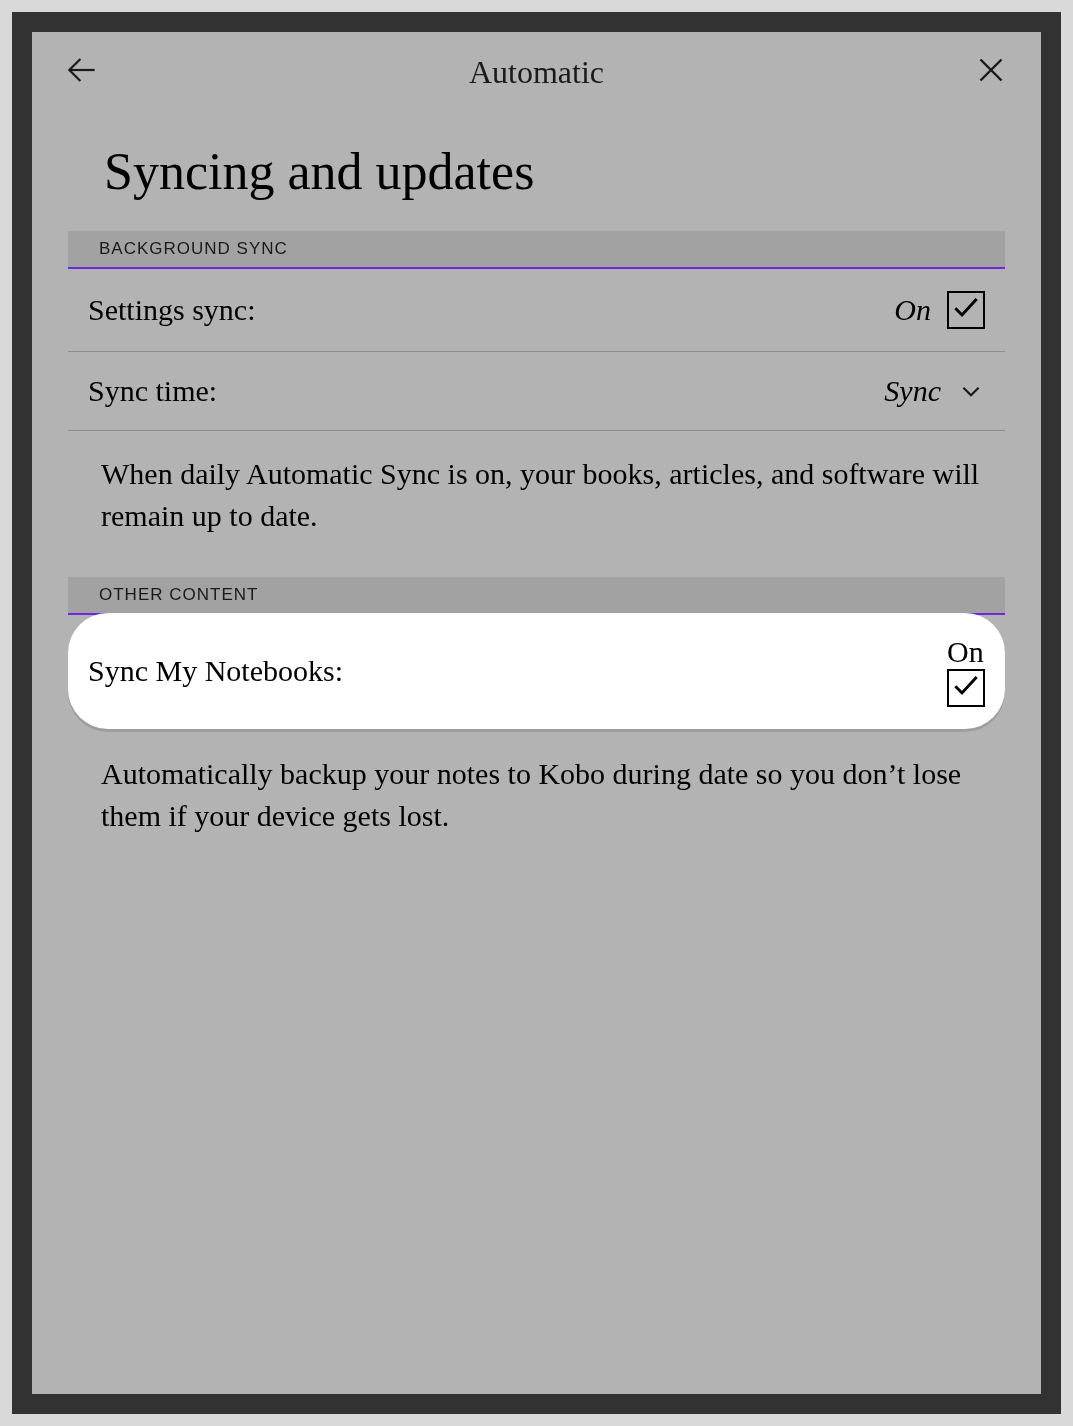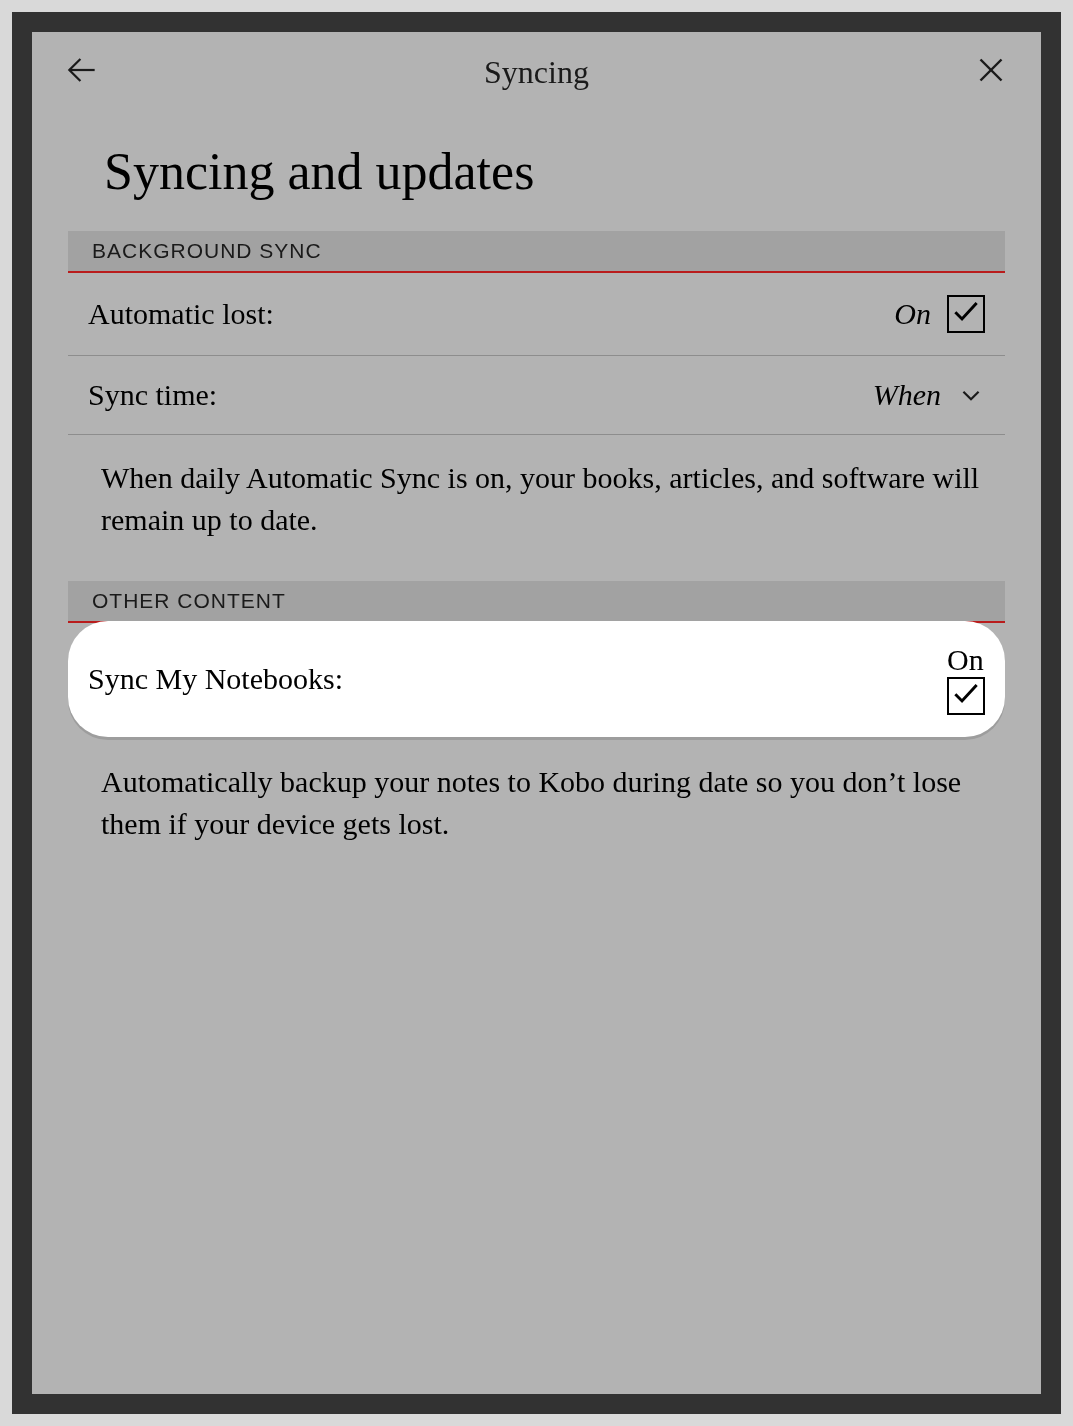--- a/index.html
+++ b/index.html
@@ -41,24 +41,24 @@
     padding: 10px 0 0 0;
   }
   .page-title {
     font-size: 52px;
     padding: 20px 56px 30px 72px;
     font-weight: normal;
   }
   .section-header {
     margin: 0 36px;
     background: #a2a2a2;
-    border-bottom: 2px solid #b91c1c;
-    padding: 8px 24px;
+    border-bottom: 2px solid #6d28d9;
+    padding: 8px 31px;
     font-family: "Helvetica Neue", Arial, sans-serif;
-    font-size: 21px;
+    font-size: 17px;
     letter-spacing: 1px;
     color: #1a1a1a;
   }
   .row {
     margin: 0 36px;
     border-bottom: 1px solid #8d8d8d;
     display: flex;
     align-items: center;
     justify-content: space-between;
     padding: 22px 20px;
@@ -111,54 +111,54 @@
   <div class="screen">
     <div class="topbar">
       <div class="icon-btn">
         <span>
           <svg width="38" height="38" viewBox="0 0 24 24" fill="none" stroke="#1a1a1a" stroke-width="1.4">
             <line x1="20" y1="12" x2="4" y2="12"></line>
             <polyline points="11,5 4,12 11,19"></polyline>
           </svg>
         </span>
       </div>
-      <div class="title">Syncing</div>
+      <div class="title">Automatic</div>
       <div class="icon-btn">
         <span>
           <svg width="36" height="36" viewBox="0 0 24 24" fill="none" stroke="#1a1a1a" stroke-width="1.6">
             <line x1="5" y1="5" x2="19" y2="19"></line>
             <line x1="19" y1="5" x2="5" y2="19"></line>
           </svg>
         </span>
       </div>
     </div>
 
     <div class="content">
       <h1 class="page-title">Syncing and updates</h1>
 
       <div class="section-header">BACKGROUND SYNC</div>
 
       <div class="row">
-        <span class="label">Automatic lost:</span>
+        <span class="label">Settings sync:</span>
         <span class="value-wrap">
           <span class="value">On</span>
           <span class="checkbox">
             <span>
               <svg viewBox="0 0 24 24" fill="none" stroke="#000" stroke-width="2.2">
                 <polyline points="4,13 9,18 20,6"></polyline>
               </svg>
             </span>
           </span>
         </span>
       </div>
 
       <div class="row">
         <span class="label">Sync time:</span>
         <span class="value-wrap">
-          <span class="value">When</span>
+          <span class="value">Sync</span>
           <span class="chevron">
             <svg width="26" height="26" viewBox="0 0 24 24" fill="none" stroke="#1a1a1a" stroke-width="2">
               <polyline points="5,9 12,16 19,9"></polyline>
             </svg>
           </span>
         </span>
       </div>
 
       <div class="description">When daily Automatic Sync is on, your books, articles, and software will remain up to date.</div>
 

